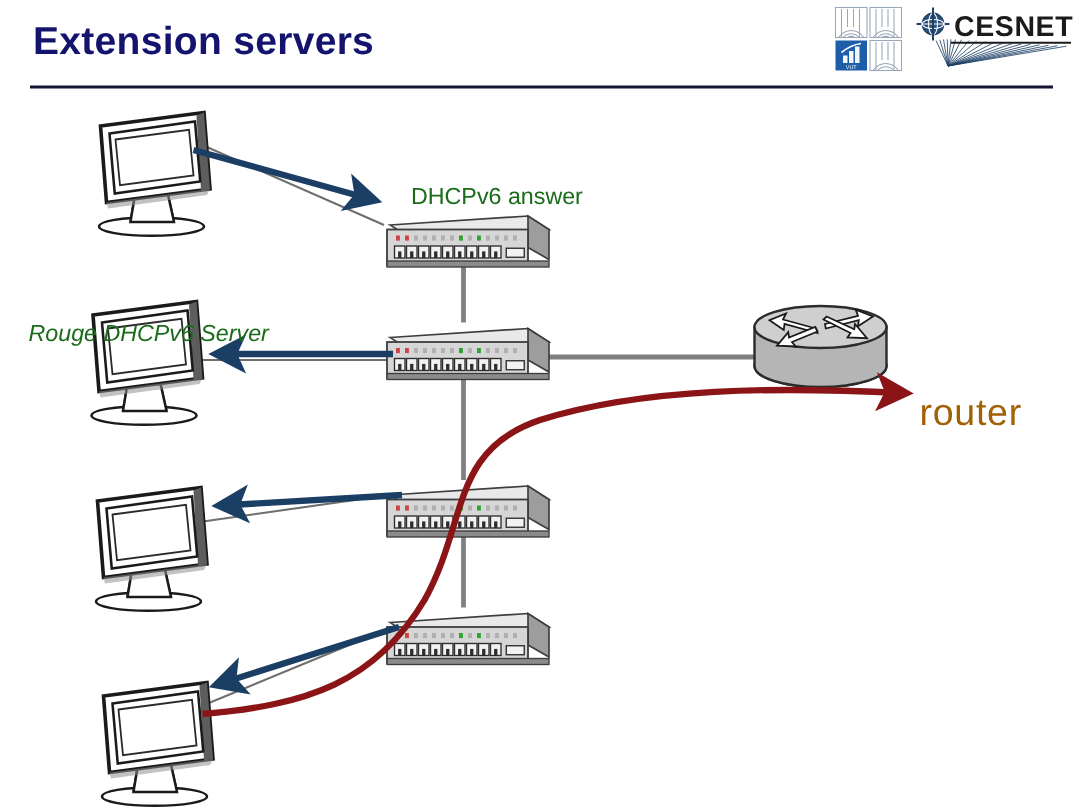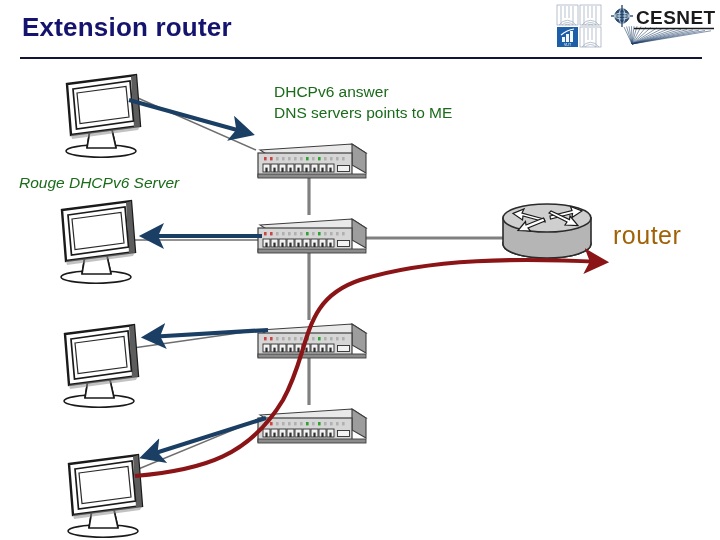--- a/index.html
+++ b/index.html
@@ -62,20 +62,21 @@
     width: 720px;
     height: 540px;
   }
 
   
   .anno {
     position: absolute;
     font-size: 15.5px;
     line-height: 21px;
     white-space: pre;
+    margin-top: 40px;
   }
   .anno-green { color: #1a6b1a; }
   .anno-red   { color: #7b1515; }
   .anno-gray  { color: #4d4d4d; }
 
   #label-dhcp-answer {
     left: 274px;
     top: 81px;
   }
   #label-rouge-server {
@@ -95,21 +96,21 @@
     font-weight: normal;
     color: #a16207;
     letter-spacing: 0.5px;
   }
 </style>
 </head>
 <body>
 
 <div id="slide">
 
-  <div id="slide-title">Extension router</div>
+  <div id="slide-title">Extension servers</div>
   <div id="header-rule"></div>
 
   <svg id="logo-grid" viewBox="0 0 46 44">
     <g stroke="#9aa7b8" stroke-width="0.7" fill="none">
       <rect x="1" y="1" width="21" height="20" fill="#ffffff"></rect>
       <rect x="24" y="1" width="21" height="20" fill="#ffffff"></rect>
       <rect x="24" y="23" width="21" height="20" fill="#ffffff"></rect>
       <g>
         <path d="M3 21 A 12 16 0 0 1 20 21"></path>
         <path d="M6 21 A 9 12 0 0 1 17 21"></path>
@@ -309,20 +310,20 @@
       <line x1="268" y1="330" x2="148" y2="337"></line>
       <line x1="266" y1="418" x2="146" y2="456"></line>
     </g>
 
     <path d="M 135 476
              C 205 470, 250 455, 283 400
              C 312 348, 300 300, 360 280
              C 430 258, 520 258, 602 262" stroke="#8b1417" stroke-width="4.2" fill="none" marker-end="url(#redArrow)"></path>
   </svg>
 
-  <div class="anno anno-green" id="label-dhcp-answer"><span>DHCPv6 answer</span><br><span>DNS servers points to ME</span></div>
+  <div class="anno anno-green" id="label-dhcp-answer"><span>DHCPv6 answer</span><br></div>
 
   <div class="anno anno-green" id="label-rouge-server">Rouge DHCPv6 Server</div>
 
   <div class="anno anno-gray" id="label-router">router</div>
 
 
 </div>
 
 </body></html>

